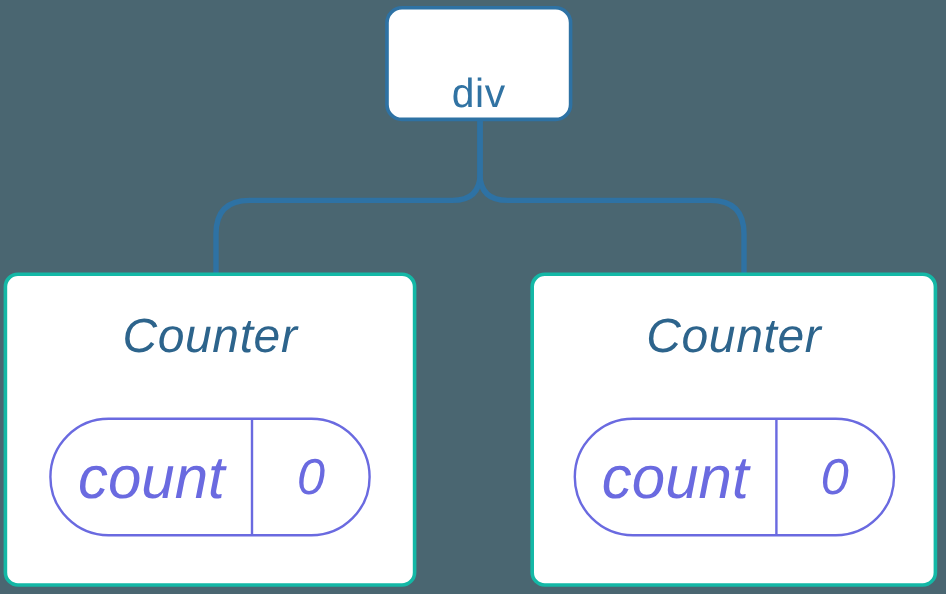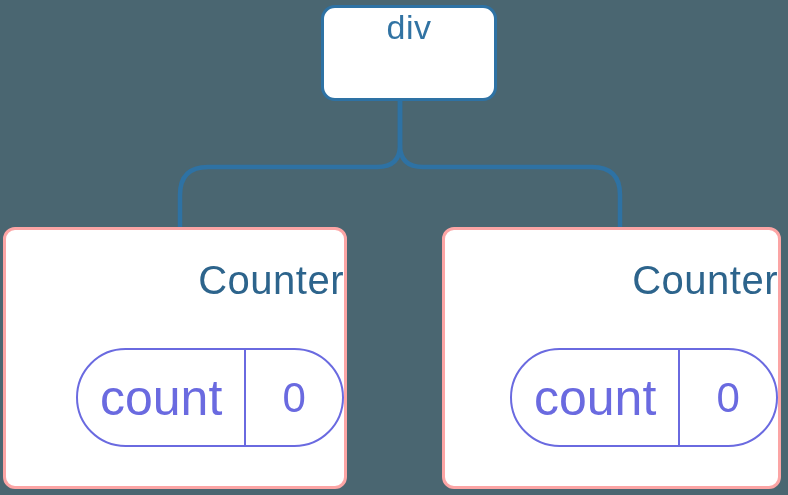--- a/index.html
+++ b/index.html
@@ -25,49 +25,50 @@
   }
   .connectors path {
     fill: none;
     stroke: #2e72a4;
     stroke-width: 4.5;
   }
   .root-node {
     position: absolute;
     left: 321px;
     top: 5px;
-    width: 176px;
+    width: 156px;
     height: 96px;
     box-sizing: border-box;
     background: #ffffff;
     border: 3px solid #2e72a4;
     border-radius: 14px;
     display: flex;
-    align-items: flex-start;
+    align-items: flex-end;
     justify-content: center;
     z-index: 1;
   }
   .root-node .node-label {
     color: #3173a3;
     font-size: 34px;
     font-weight: 500;
     letter-spacing: 0.5px;
   }
   .card {
     position: absolute;
     top: 227px;
     height: 262px;
     box-sizing: border-box;
     background: #ffffff;
-    border: 3px solid #fca5a5;
+    border: 3px solid #14b8a6;
     border-radius: 12px;
     display: flex;
     flex-direction: column;
-    align-items: flex-end;
+    align-items: center;
     z-index: 1;
+    font-style: italic;
   }
   .card-left  { left: 3px;   width: 344px; }
   .card-right { left: 442px; width: 339px; }
   .card-title {
     margin: 26px 0 0 0;
     font-size: 40px;
     line-height: 48px;
     font-weight: 500;
     color: #2d648c;
     letter-spacing: 0.5px;

